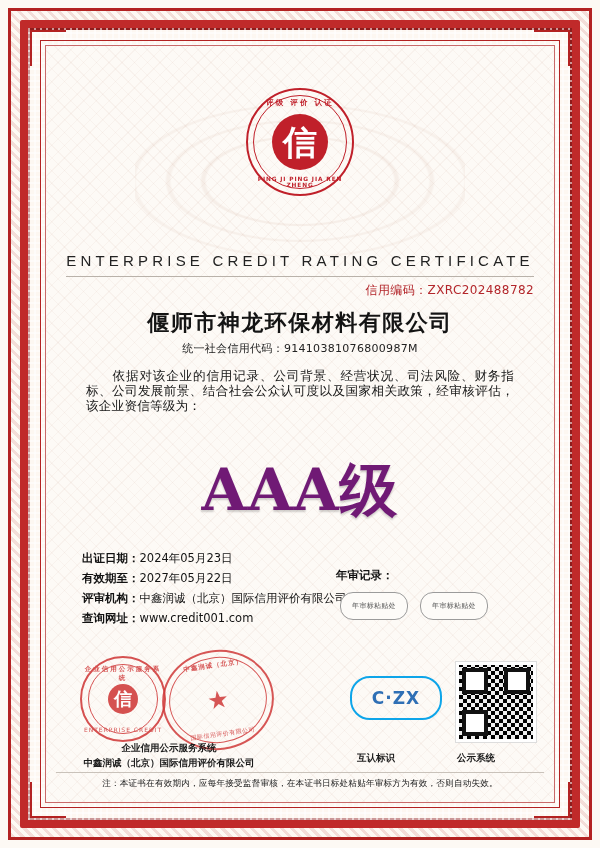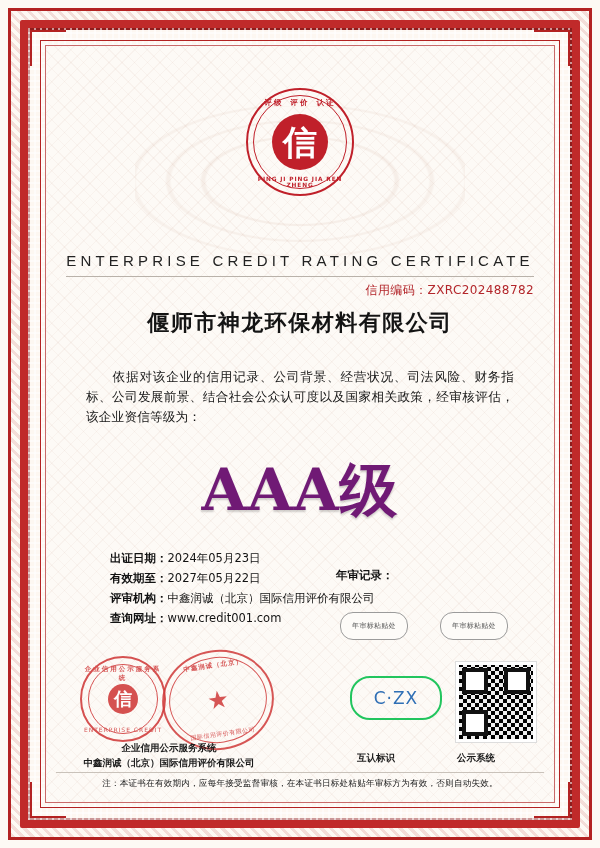--- a/index.html
+++ b/index.html
@@ -91,21 +91,21 @@
     width:56px;height:56px;border-radius:50%;
     background:#c0202a;color:#fff;
     display:flex;align-items:center;justify-content:center;
     font-family:"DejaVu Sans","Liberation Sans",sans-serif;
     font-size:34px;font-weight:bold;line-height:1;
   }
   .emblem .arc-top,.emblem .arc-bottom{
     position:absolute;left:0;right:0;text-align:center;
     color:#c0202a;font-size:7.5px;letter-spacing:2.2px;font-weight:bold;
   }
-  .emblem .arc-top{top:10px;font-family:Liberation Mono, monospace;}
+  .emblem .arc-top{top:10px;}
   .emblem .arc-bottom{bottom:8px;font-size:5.8px;letter-spacing:.9px;}
 
   
   .title-cn{
     position:absolute;left:0;right:0;top:200px;text-align:center;
     font-family:"DejaVu Sans","Liberation Sans",sans-serif;
     font-size:43px;font-weight:bold;color:#1a1a1a;
     letter-spacing:3px;
     text-shadow:0 1px 0 #bbb;
   }
@@ -131,50 +131,50 @@
     font-size:22px;font-weight:bold;color:#141414;letter-spacing:1.5px;
   }
   .uscc{
     position:absolute;left:0;right:0;top:341px;text-align:center;
     font-size:11px;color:#222;letter-spacing:.3px;
   }
 
   
   .body-text{
     position:absolute;left:86px;right:86px;top:368px;
-    font-size:12.6px;line-height:20px;color:#161616;
-    text-align:justify;letter-spacing:.2px;font-family:Liberation Mono, monospace;
+    font-size:12.6px;line-height:15px;color:#161616;
+    text-align:justify;letter-spacing:.2px;
   }
   .body-text .indent{display:inline-block;width:26px;}
 
   
   .grade{
     position:absolute;left:0;right:0;top:452px;text-align:center;
     color:#701a75;
     font-size:58px;font-weight:bold;letter-spacing:1px;
     font-family:"DejaVu Serif","Liberation Serif",serif;
     text-shadow:0 2px 2px rgba(0,0,0,.18);
   }
 
   
   .info{
     position:absolute;left:82px;top:548px;
     font-size:11.5px;line-height:20px;color:#121212;
   }
   .info .row{white-space:nowrap;}
-  .info .lbl{font-weight:bold;margin-left:28px;}
+  .info .lbl{font-weight:bold;}
   .info a{color:#121212;text-decoration:none;}
 
   .annual{
     position:absolute;left:336px;top:568px;
     font-size:11.5px;color:#121212;font-weight:bold;
   }
   .stickers{
-    position:absolute;left:340px;top:612px;
-    display:flex;gap:32px;
+    position:absolute;left:340px;top:592px;
+    display:flex;gap:12px;
   }
   .sticker{
     width:66px;height:26px;border-radius:13px;
     border:1px solid #9b9b9b;
     display:flex;align-items:center;justify-content:center;
     font-size:7px;color:#555;letter-spacing:.3px;
     background:#fdfbf8;
   }
 
   
@@ -215,23 +215,23 @@
   .seal-oval .t{
     position:absolute;left:0;right:0;top:9px;text-align:center;
     font-size:6.5px;color:#d03a3a;letter-spacing:1px;font-weight:bold;
   }
   .seal-oval .b{
     position:absolute;left:0;right:0;bottom:9px;text-align:center;
     font-size:6px;color:#d03a3a;letter-spacing:.5px;
   }
   .cezx{
     position:absolute;left:288px;top:26px;width:88px;height:40px;
-    border:2px solid #22c55e;border-radius:20px;
+    border:2px solid #0ea5e9;border-radius:20px;
     display:flex;align-items:center;justify-content:center;
-    color:#2f6fb5;font-size:17px;font-weight:normal;letter-spacing:1px;
+    color:#2f6fb5;font-size:17px;font-weight:bold;letter-spacing:1px;
   }
   .qr{
     position:absolute;right:2px;top:12px;width:74px;height:74px;
     background:
       repeating-linear-gradient(0deg,#111 0 4px,#fff 4px 8px),
       repeating-linear-gradient(90deg,#111 0 4px,#fff 4px 8px);
     background-blend-mode:difference;
     border:3px solid #fff;
     outline:1px solid #ddd;
   }
@@ -283,20 +283,23 @@
   </div>
 
   <div class="title-en">ENTERPRISE CREDIT RATING CERTIFICATE</div>
   <div class="title-rule"></div>
 
   <div class="credit-no">
     <span>信用编码：</span><span>ZXRC202488782</span>
   </div>
 
   <div class="company">偃师市神龙环保材料有限公司</div>
+  <div class="uscc">
+    <span>统一社会信用代码：</span><span>91410381076800987M</span>
+  </div>
 
   <div class="body-text">
     <span class="indent"></span><span>依据对该企业的信用记录、公司背景、经营状况、司法风险、财务指标、公司发展前景、结合社会公众认可度以及国家相关政策，经审核评估，该企业资信等级为：</span>
   </div>
 
   <div class="grade">AAA级</div>
 
   <div class="info">
     <div class="row">
       <span class="lbl">出证日期：</span><span>2024年05月23日</span>

